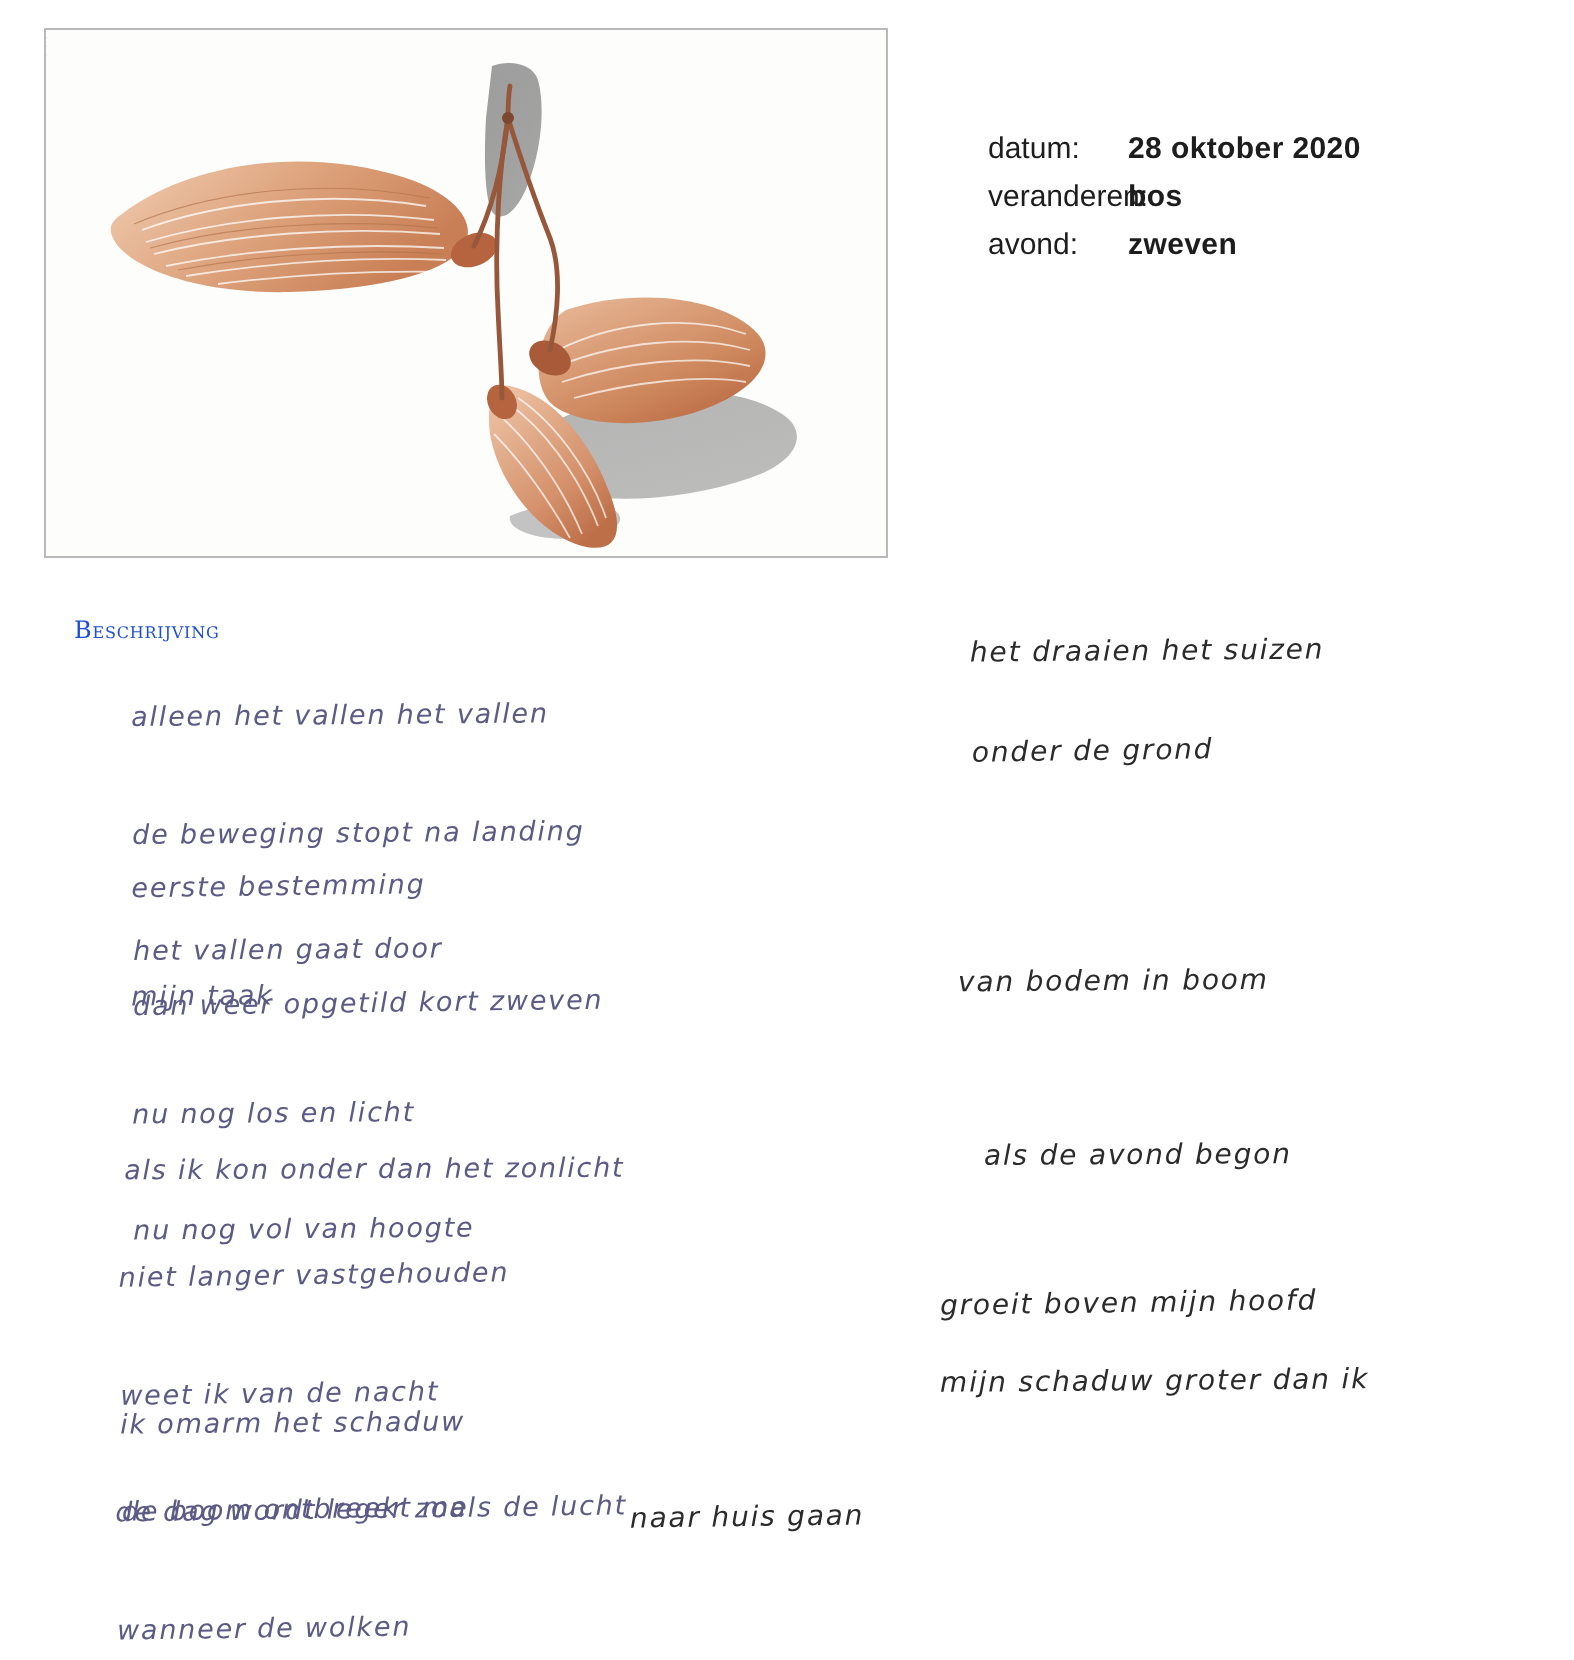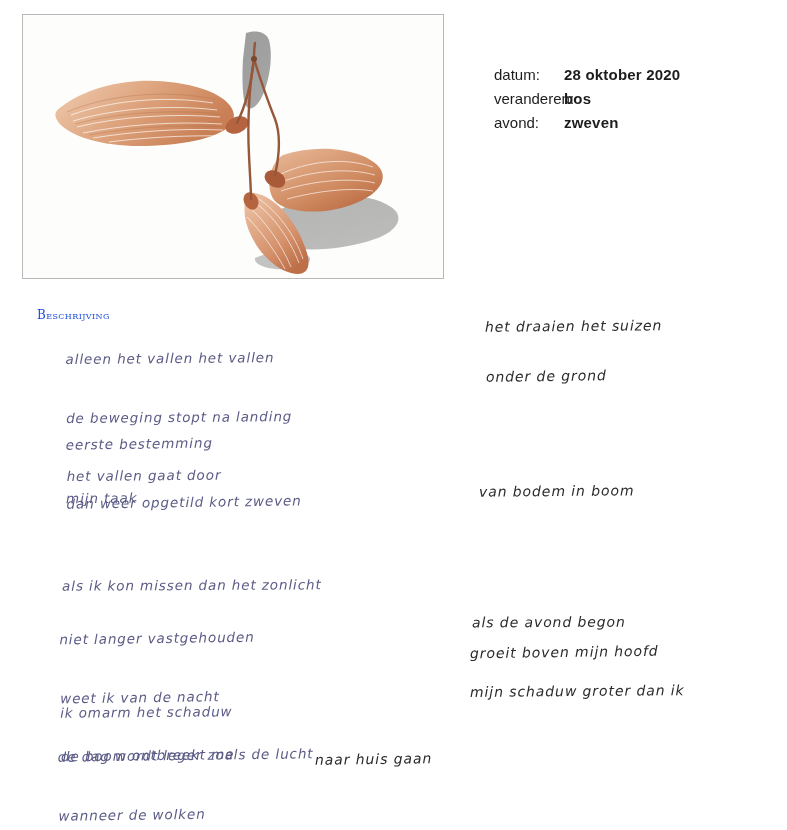--- a/index.html
+++ b/index.html
@@ -214,41 +214,43 @@
   <span class="line">het vallen gaat door</span>
 </div>
 
 <div class="stanza hand hand-blue w2" style="left:66px; top:395px;">
   <span class="line">eerste bestemming</span>
   <span class="line">dan weer opgetild kort zweven</span>
 </div>
 
 <div class="stanza hand hand-blue w1" style="left:66px; top:450px;">
   <span class="line">mijn taak</span>
+  <span class="line">nu nog los en licht</span>
+  <span class="line">nu nog vol van hoogte</span>
 </div>
 
 <div class="stanza hand hand-blue w3" style="left:62px; top:537px;">
-  <span class="line">als ik kon missen dan het zonlicht</span>
+  <span class="line">als ik kon onder dan het zonlicht</span>
 </div>
 
 <div class="stanza hand hand-blue w2" style="left:60px; top:590px;">
   <span class="line">niet langer vastgehouden</span>
   <span class="line">weet ik van de nacht</span>
   <span class="line">de boom ontbreekt me</span>
 </div>
 
 <div class="stanza hand hand-blue w1" style="left:60px; top:664px;">
   <span class="line">ik omarm het schaduw</span>
 </div>
 
 <div class="stanza hand hand-blue w2" style="left:58px; top:707px;">
   <span class="line">de dag wordt leger zoals de lucht</span>
   <span class="line">wanneer de wolken</span>
 </div>
 
 <div class="right-note hand hand-black w1" style="left:485px; top:316px;">het draaien het suizen</div>
 <div class="right-note hand hand-black w2" style="left:486px; top:366px;">onder de grond</div>
 <div class="right-note hand hand-black w1" style="left:479px; top:481px;">van bodem in boom</div>
-<div class="right-note hand hand-black w3" style="left:472px; top:568px;margin-top:44px;">als de avond begon</div>
+<div class="right-note hand hand-black w3" style="left:492px; top:568px;">als de avond begon</div>
 <div class="right-note hand hand-black w2" style="left:470px; top:642px;">groeit boven mijn hoofd</div>
 <div class="right-note hand hand-black w1" style="left:470px; top:681px;">mijn schaduw groter dan ik</div>
 
 <div class="right-note hand hand-black w2" style="left:315px; top:749px;">naar huis gaan</div>
 
 </body></html>

